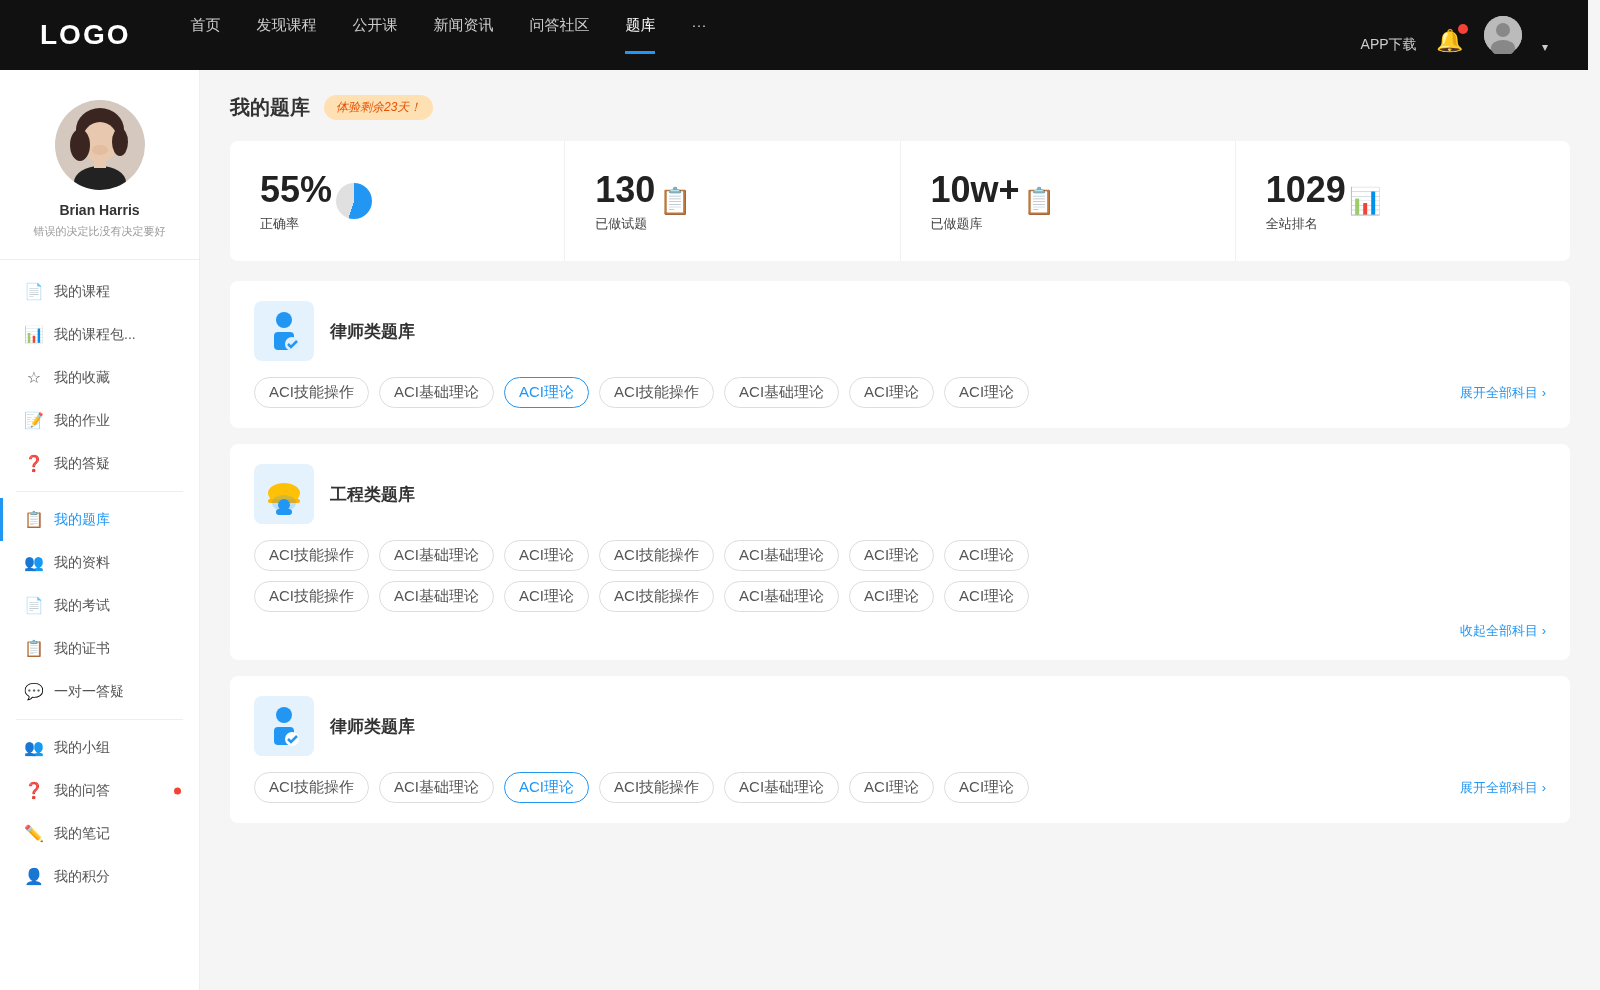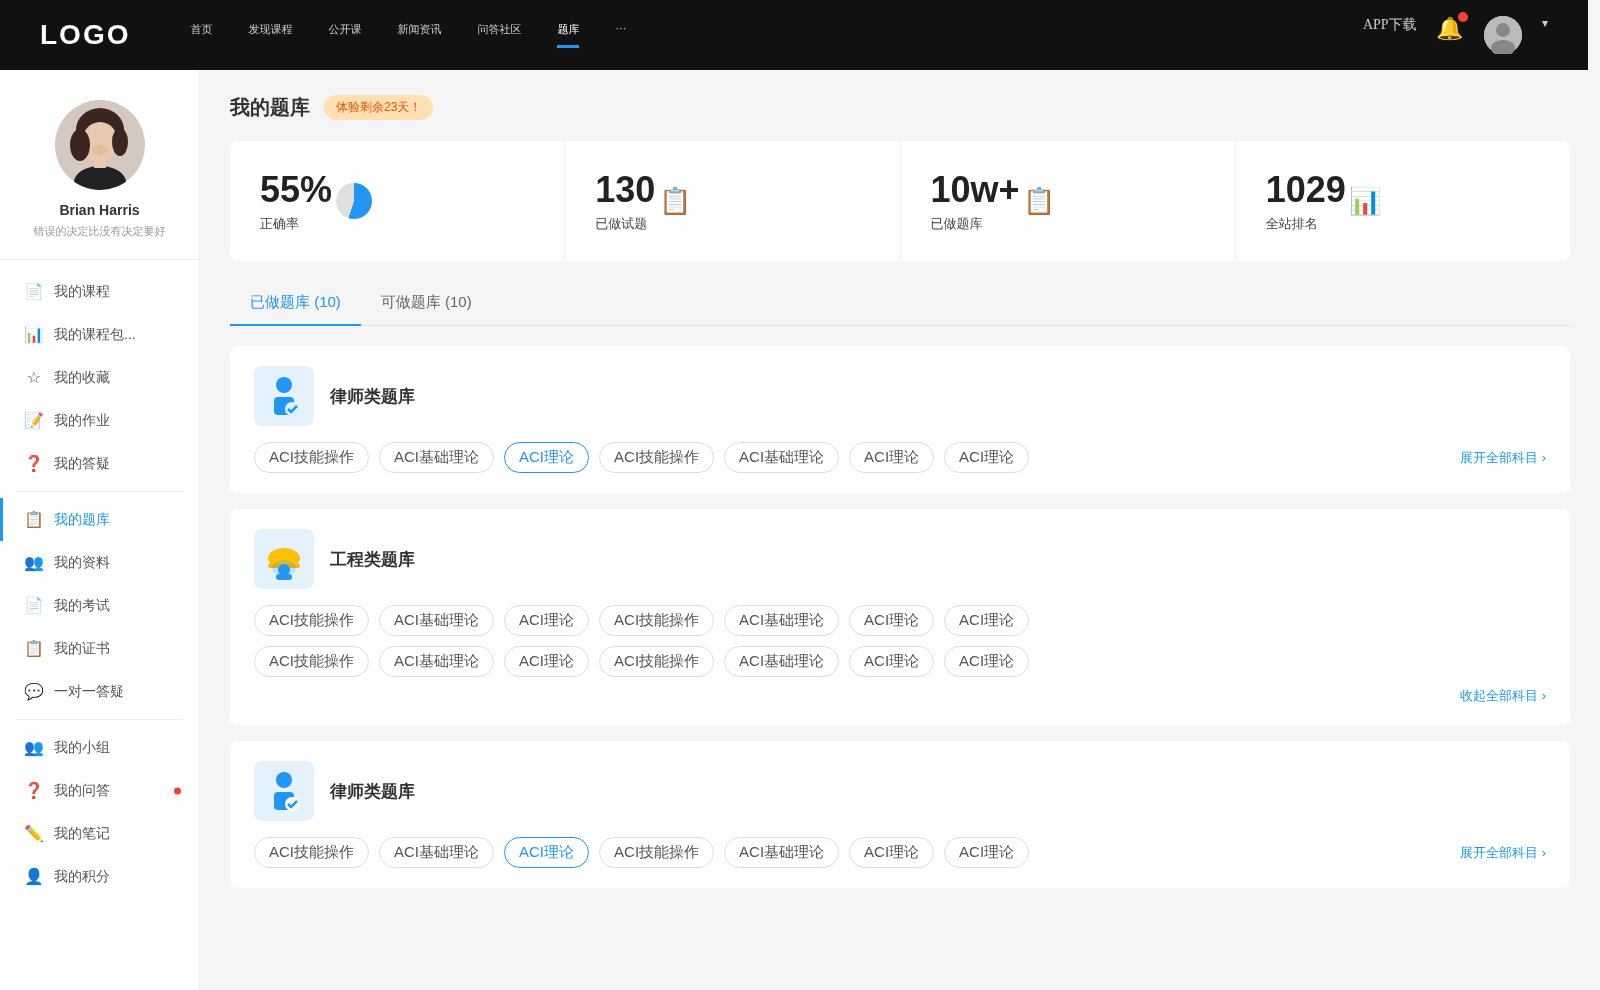--- a/index.html
+++ b/index.html
@@ -11,23 +11,23 @@
       height: 70px;
       display: flex;
       align-items: center;
       padding: 0 40px;
       position: fixed;
       top: 0; left: 0; right: 12px;
       z-index: 100;
     }
     .nav-logo { color: #fff; font-size: 28px; font-weight: bold; letter-spacing: 2px; margin-right: 60px; }
     .nav-links { display: flex; gap: 36px; flex: 1; }
-    .nav-link { color: #ccc; font-size: 11px; cursor: pointer; text-decoration: none; }
-    .nav-link.active { color: #fff; border-bottom: 3px solid #2196f3; padding-bottom: 8px; }
-    .nav-right { display: flex; align-items: flex-start; gap: 20px; font-family: Liberation Serif, serif; }
+    .nav-link { color: #ccc; font-size: 15px; cursor: pointer; text-decoration: none; }
+    .nav-link.active { color: #fff; border-bottom: 3px solid #2196f3; padding-bottom: 16px; }
+    .nav-right { display: flex; align-items: flex-end; gap: 20px; }
     .nav-app { color: #ccc; font-size: 14px; cursor: pointer; }
     .nav-bell { position: relative; cursor: pointer; }
     .nav-bell-icon { font-size: 22px; color: #ccc; }
     .bell-badge { position: absolute; top: -4px; right: -4px; background: #f44336; border-radius: 50%; width: 10px; height: 10px; }
     .nav-avatar-placeholder { width: 38px; height: 38px; border-radius: 50%; background: #bbb; display: flex; align-items: center; justify-content: center; color: #fff; font-size: 14px; }
     .nav-chevron { color: #ccc; font-size: 12px; cursor: pointer; }
 
     
     .page-body { display: flex; margin-top: 70px; min-height: 920px; }
 
@@ -76,20 +76,21 @@
 
     
     .page-header { display: flex; align-items: center; gap: 14px; margin-bottom: 20px; }
     .page-title { font-size: 20px; font-weight: 600; color: #333; }
     .trial-badge {
       background: #ffe0b2;
       color: #e65100;
       font-size: 12px;
       padding: 4px 12px;
       border-radius: 20px;
+      font-style: italic;
     }
 
     
     .stats-row {
       display: flex;
       background: #fff;
       border-radius: 8px;
       margin-bottom: 20px;
       overflow: hidden;
     }
@@ -316,24 +317,20 @@
       </div>
       <div class="stat-item">
         <div class="stat-text">
           <div class="stat-number">1029</div>
           <div class="stat-label">全站排名</div>
         </div>
         <span class="mini-icon-red">📊</span>
       </div>
     </div>
 
-    <div class="tabs">
-      <div class="tab active">已做题库 (10)</div>
-      <div class="tab">可做题库 (10)</div>
-    </div>
 
     <div class="qbank-card">
       <div class="qbank-header">
         <div class="qbank-icon-wrap">
           <svg width="40" height="42" viewBox="0 0 40 42">
 
             <circle cx="20" cy="10" r="8" fill="#2196f3"></circle>
             <rect x="10" y="22" width="20" height="18" rx="4" fill="#2196f3"></rect>
 
             <circle cx="28" cy="34" r="7" fill="#fff"></circle>

